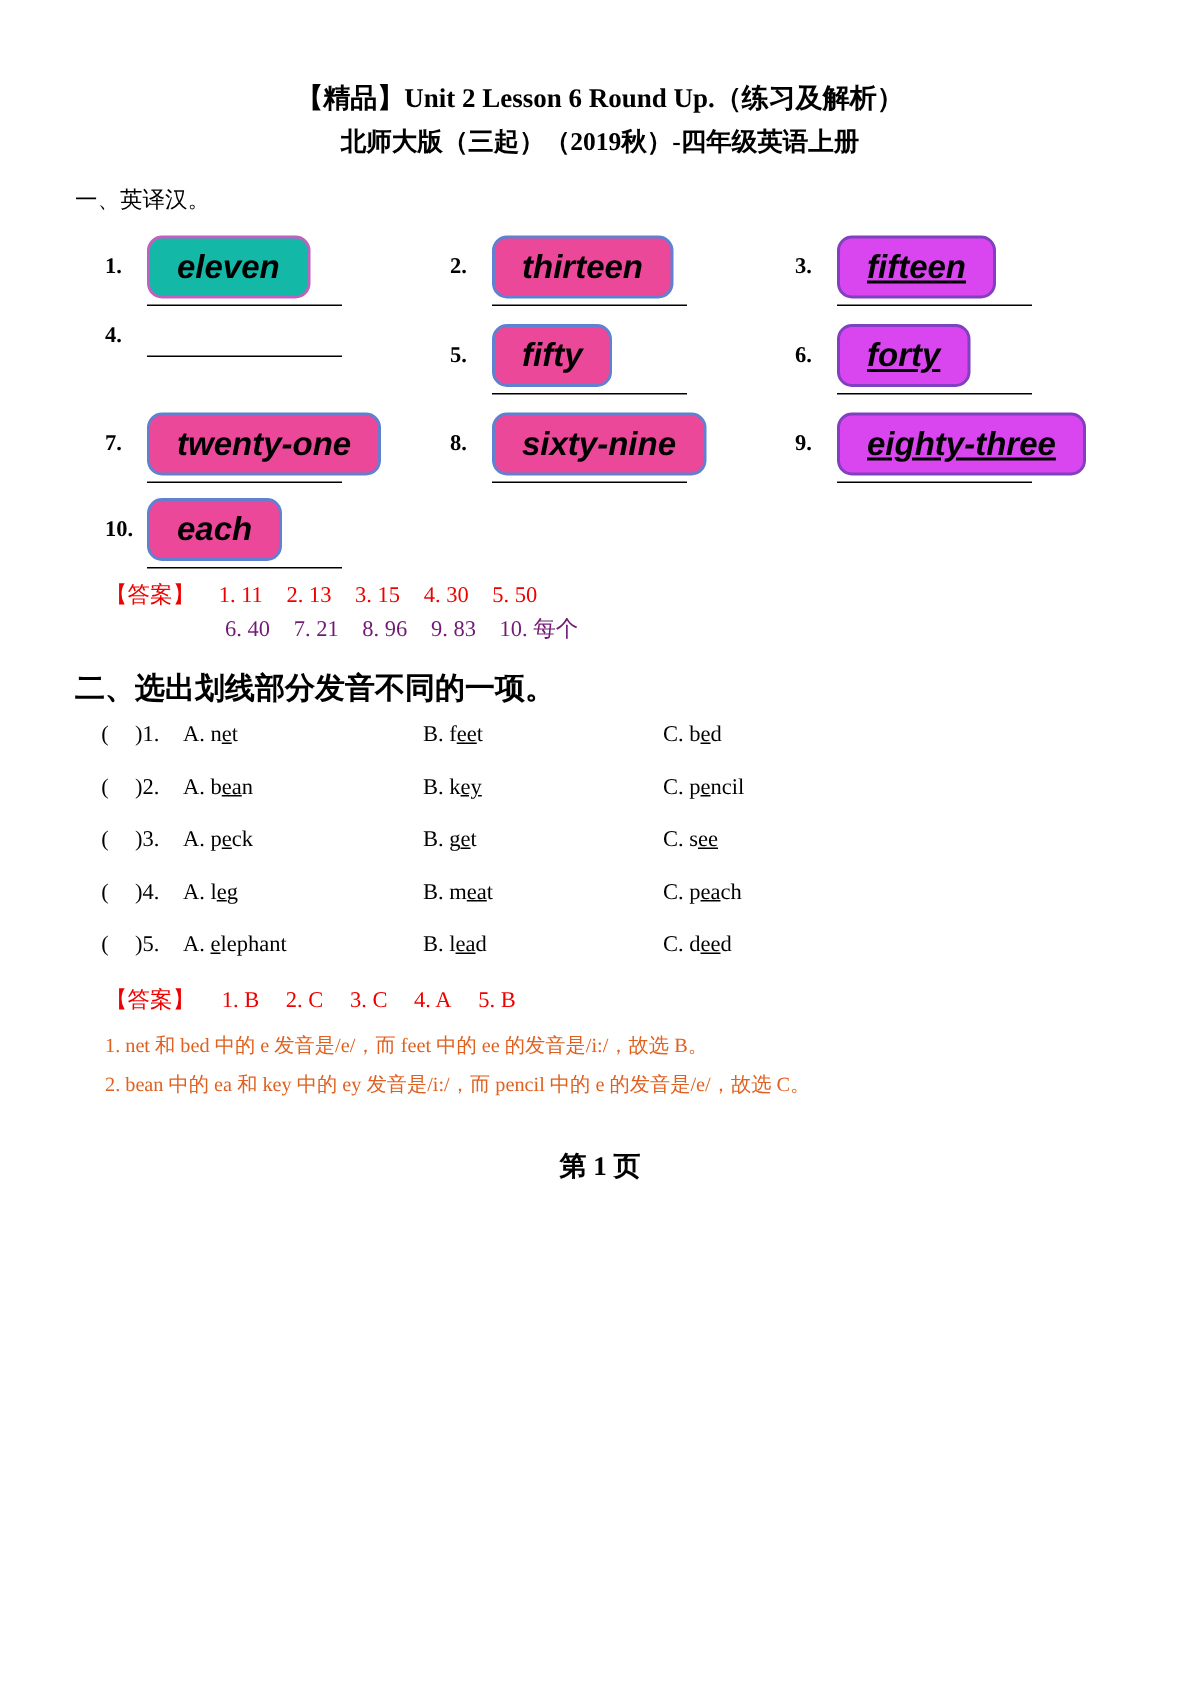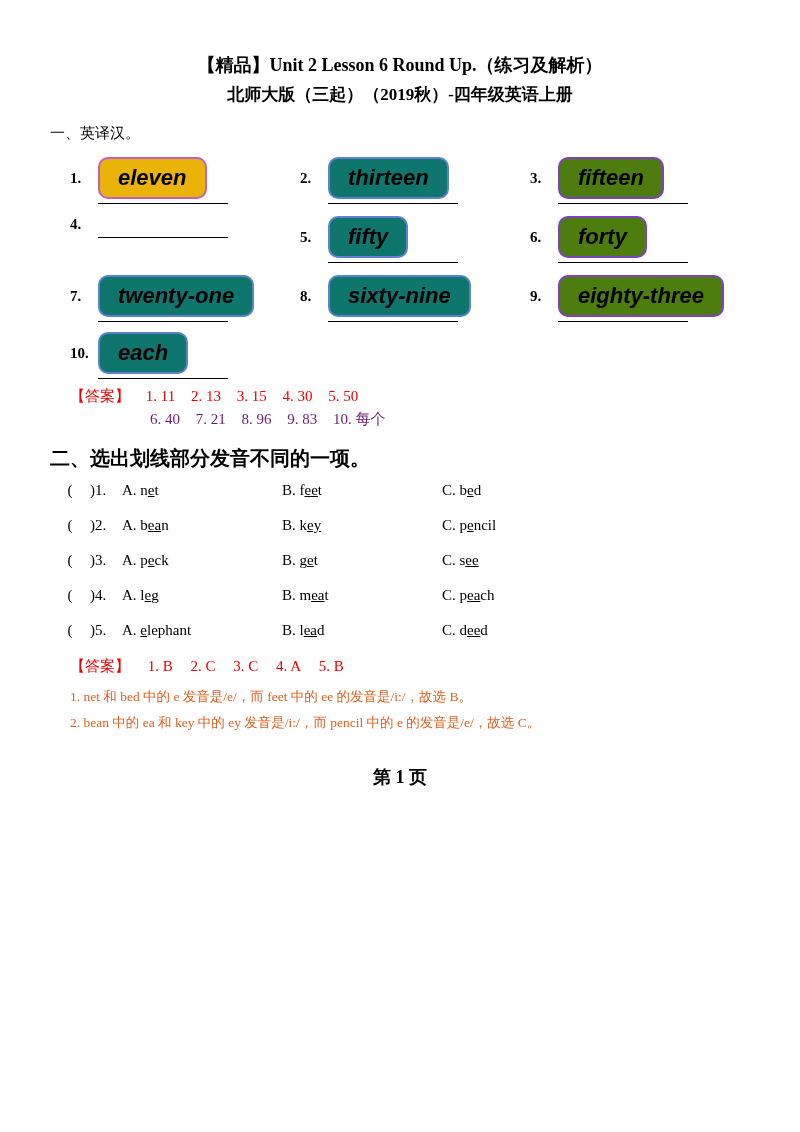--- a/index.html
+++ b/index.html
@@ -55,33 +55,34 @@
       display: inline-block;
       padding: 6px 18px;
       border-radius: 10px;
       font-size: 22px;
       font-style: italic;
       font-family: "Comic Sans MS", cursive, sans-serif;
       font-weight: bold;
       border: 2.5px solid;
     }
     .word-box.pink {
-      background: #eab308;
+      background: #14b8a6;
       border-color: #c060c0;
       color: #000;
     }
     .word-box.blue {
-      background: #0f766e;
+      background: #ec4899;
       border-color: #6080d0;
       color: #000;
     }
     .word-box.purple {
-      background: #4d7c0f;
+      background: #d946ef;
       border-color: #8040c0;
       color: #000;
+      text-decoration: underline;
     }
     .word-underline {
       width: 100%;
       border-bottom: 1.5px solid #000;
       margin-top: 4px;
       margin-left: 28px;
       width: 130px;
     }
     
     .word-item-single {

